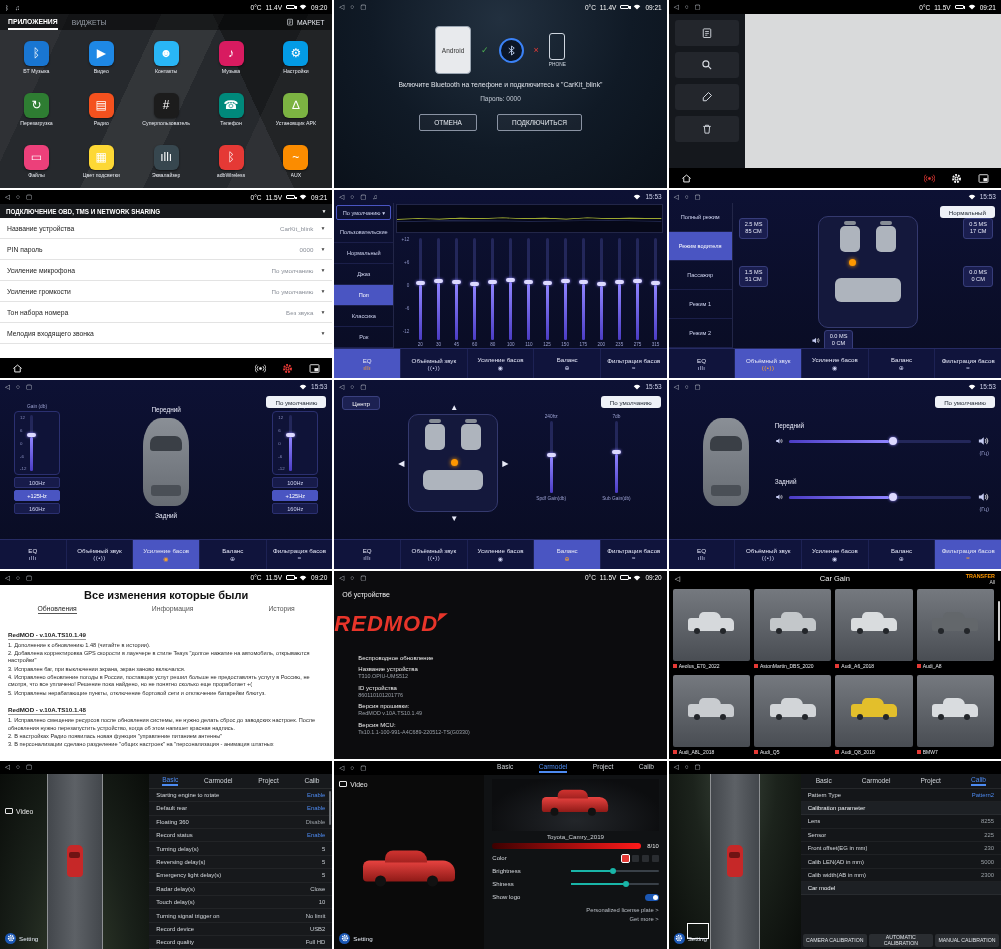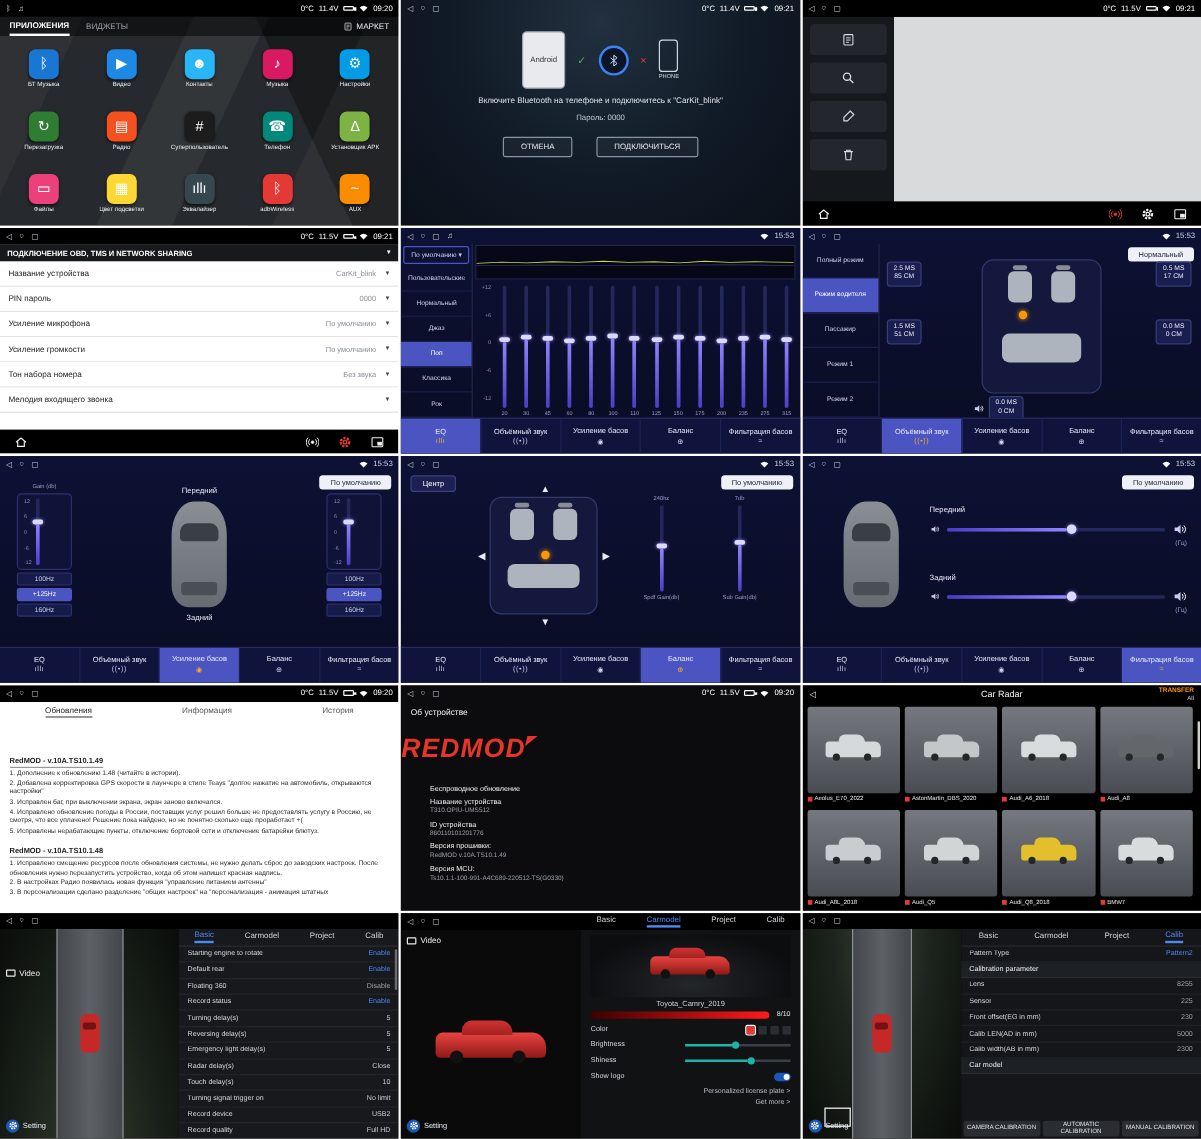--- a/index.html
+++ b/index.html
@@ -1059,20 +1059,21 @@
       <span class="st">
         <span>0°C</span>
         <span>11.5V</span>
         <span class="batt"></span>
         <svg class="wi">
             <use href="#i-wifi"></use>
           </svg>
         <span>09:20</span>
       </span>
     </div>
+    <div class="cl-title">Все изменения которые были</div>
     <div class="cl-tabs">
       <span class="cl-tab on">Обновления</span>
       <span class="cl-tab">Информация</span>
       <span class="cl-tab">История</span>
     </div>
     <div class="cl-body">
       <div class="cl-ver">RedMOD - v.10A.TS10.1.49</div>
       <div class="cl-it">1. Дополнение к обновлению 1.48 (читайте в истории).</div><div class="cl-it">2. Добавлена корректировка GPS скорости в лаунчере в стиле Teays "долгое нажатие на автомобиль, открываются настройки"</div><div class="cl-it">3. Исправлен баг, при выключении экрана, экран заново включался.</div><div class="cl-it">4. Исправлено обновление погоды в России, поставщик услуг решил больше не предоставлять услугу в Россию, не смотря, что все уплачено! Решение пока найдено, но не понятно сколько еще проработает +(</div><div class="cl-it">5. Исправлены нерабатающие пункты, отключение бортовой сети и отключение батарейки блютуз.</div>
       <div class="cl-ver">RedMOD - v.10A.TS10.1.48</div>
       <div class="cl-it">1. Исправлено смещение ресурсов после обновления системы, не нужно делать сброс до заводских настроек. После обновления нужно перезапустить устройство, когда об этом напишет красная надпись.</div><div class="cl-it">2. В настройках Радио появилась новая функция "управление питанием антенны"</div><div class="cl-it">3. В персонализации сделано разделение "общих настроек" на "персонализация - анимация штатных</div>
@@ -1124,21 +1125,21 @@
           <div class="ab-l">Версия MCU:</div>
           <div class="ab-v">Ts10.1.1-100-991-A4C689-220512-TS(G0330)</div>
         </div>
 
     </div>
   </div>
 
   <div class="tile">
     <div class="shop-top">
       <span class="shop-back">◁</span>
-      <span class="shop-title">Car Radar</span>
+      <span class="shop-title">Car Gain</span>
       <span class="shop-right">
         <span class="shop-tr">TRANSFER</span>
         <span class="shop-all">All</span>
       </span>
     </div>
     <div class="shop-grid">
 
         <div class="card">
           <div class="cimg">
             <div class="carside" style="background: rgb(214, 217, 220);"></div>

